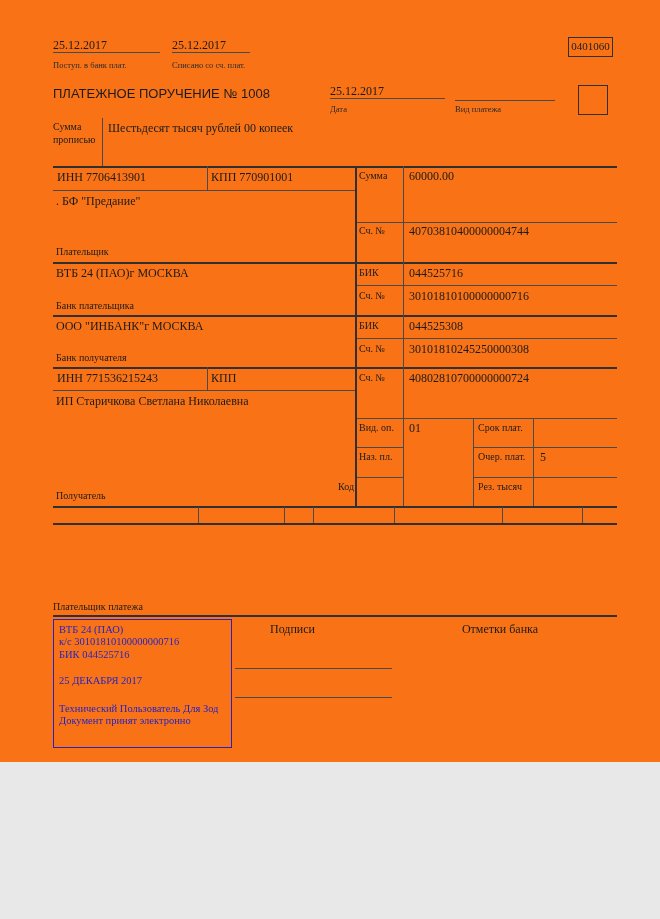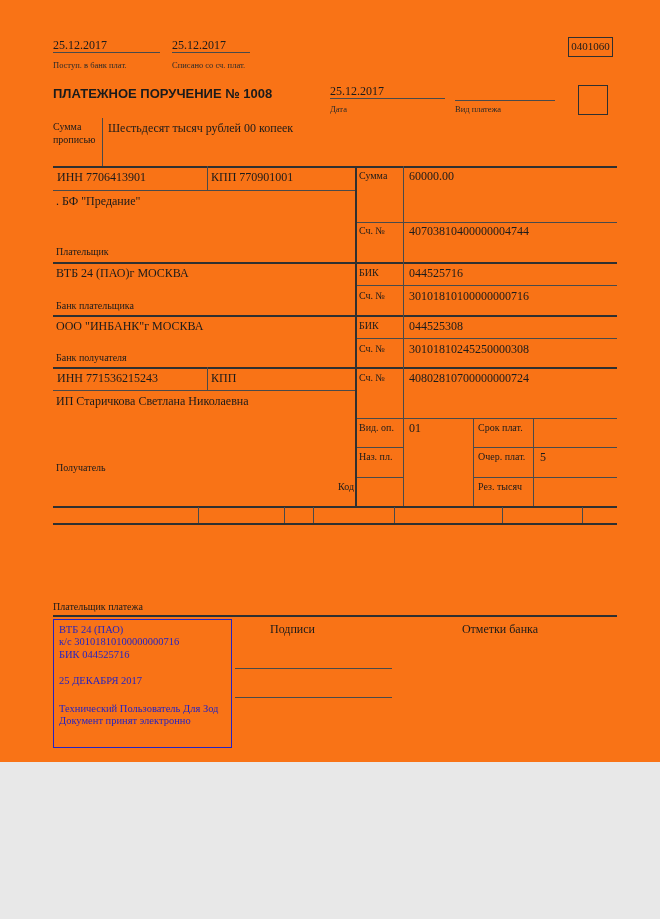--- a/index.html
+++ b/index.html
@@ -7,21 +7,21 @@
         font-family:"Liberation Serif",serif;color:#1b1b1b;overflow:hidden}
   .abs{position:absolute;white-space:nowrap}
   .wrap{white-space:normal}
   .hl{position:absolute;height:1px;background:#4a4a4a}
   .hl2{position:absolute;height:2px;background:#303030}
   .vl{position:absolute;width:1px;background:#4a4a4a}
   .vl2{position:absolute;width:2px;background:#303030}
   .t12{font-size:12px;line-height:1.2}
   .t10{font-size:10px;line-height:1.25}
   .t85{font-size:8.5px;line-height:1.2;color:#2a2a2a}
-  .ttl{font-family:"Liberation Sans",sans-serif;font-weight:bold;font-size:13px}
+  .ttl{font-family:"Liberation Sans",sans-serif;font-weight:normal;font-size:13px}
   .uline{border-bottom:1px solid #4a4a4a}
   .bx{position:absolute;border:1.5px solid #303030;box-sizing:border-box}
   .blue{color:#2424c4}
   .bluebox{position:absolute;border:1px solid #2424c4;box-sizing:border-box;
            font-size:10.5px;line-height:1.18;padding:4px 5px;white-space:normal}
   .stamp{position:absolute;border:1.5px solid #3a3a3a;box-sizing:border-box;
          font-size:10.5px;line-height:1.3;padding:3px 7px}
   .c{text-align:center}
   .b{font-weight:bold}
   .i{font-style:italic}
@@ -101,21 +101,21 @@
   <div class="abs t12" style="left:409px;top:319px">044525308</div>
   <div class="abs t10" style="left:359px;top:343px">Сч. №</div>
   <div class="abs t12" style="left:409px;top:342px">30101810245250000308</div>
   <div class="abs t10" style="left:56px;top:352px">Банк получателя</div>
 
   <div class="abs t12" style="left:57px;top:371px">ИНН 771536215243</div>
   <div class="abs t12" style="left:211px;top:371px">КПП</div>
   <div class="abs t10" style="left:359px;top:372px">Сч. №</div>
   <div class="abs t12" style="left:409px;top:371px">40802810700000000724</div>
   <div class="abs t12" style="left:56px;top:394px">ИП Старичкова Светлана Николаевна</div>
-  <div class="abs t10" style="left:56px;top:462px">Получатель</div>
+  <div class="abs t10" style="left:56px;top:490px">Получатель</div>
 
   <div class="abs t10" style="left:359px;top:422px">Вид. оп.</div>
   <div class="abs t12" style="left:409px;top:421px">01</div>
   <div class="abs t10 wrap" style="left:478px;top:422px;width:50px">Срок плат.</div>
   <div class="abs t10" style="left:359px;top:451px">Наз. пл.</div>
   <div class="abs t10 wrap" style="left:478px;top:451px;width:50px">Очер. плат.</div>
   <div class="abs t12" style="left:540px;top:450px">5</div>
   <div class="abs t10" style="left:338px;top:481px">Код</div>
   <div class="abs t10" style="left:478px;top:481px">Рез. тысяч</div>
 

